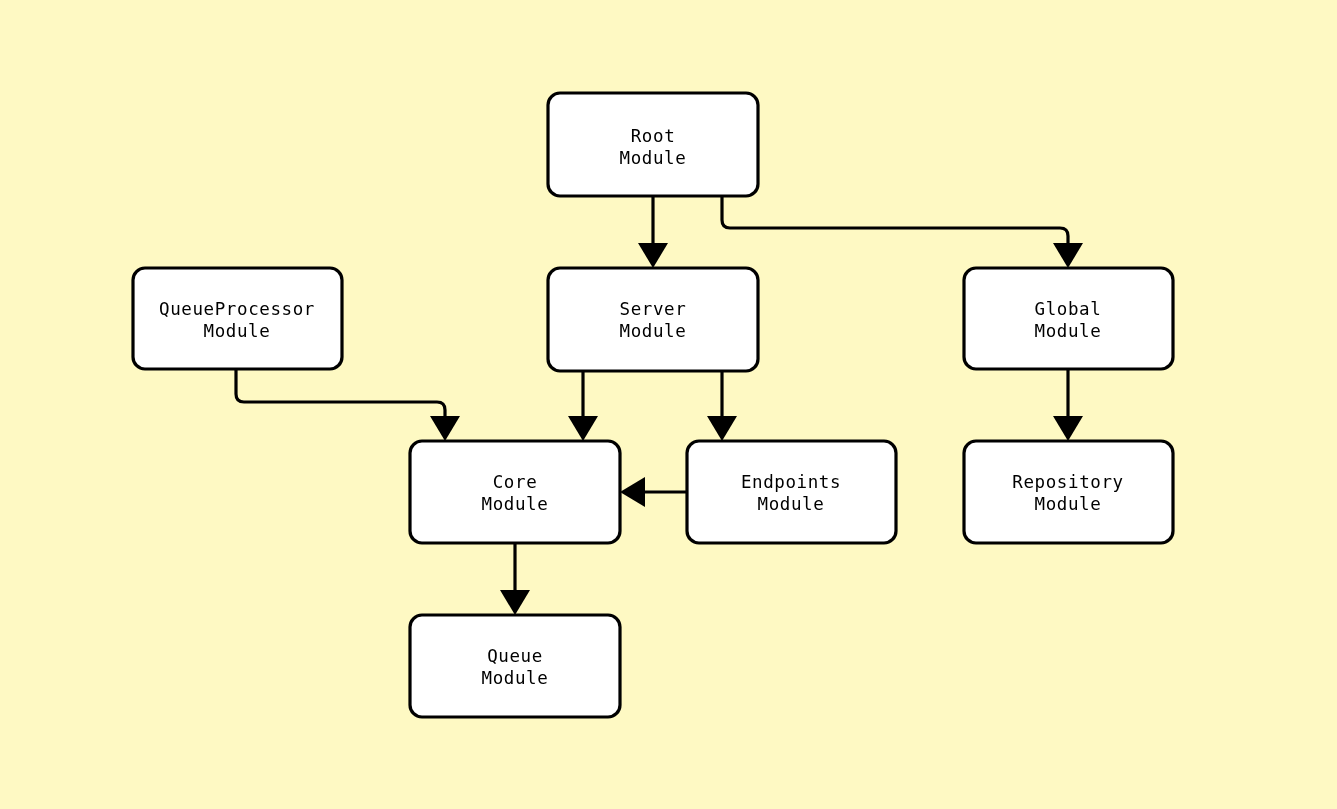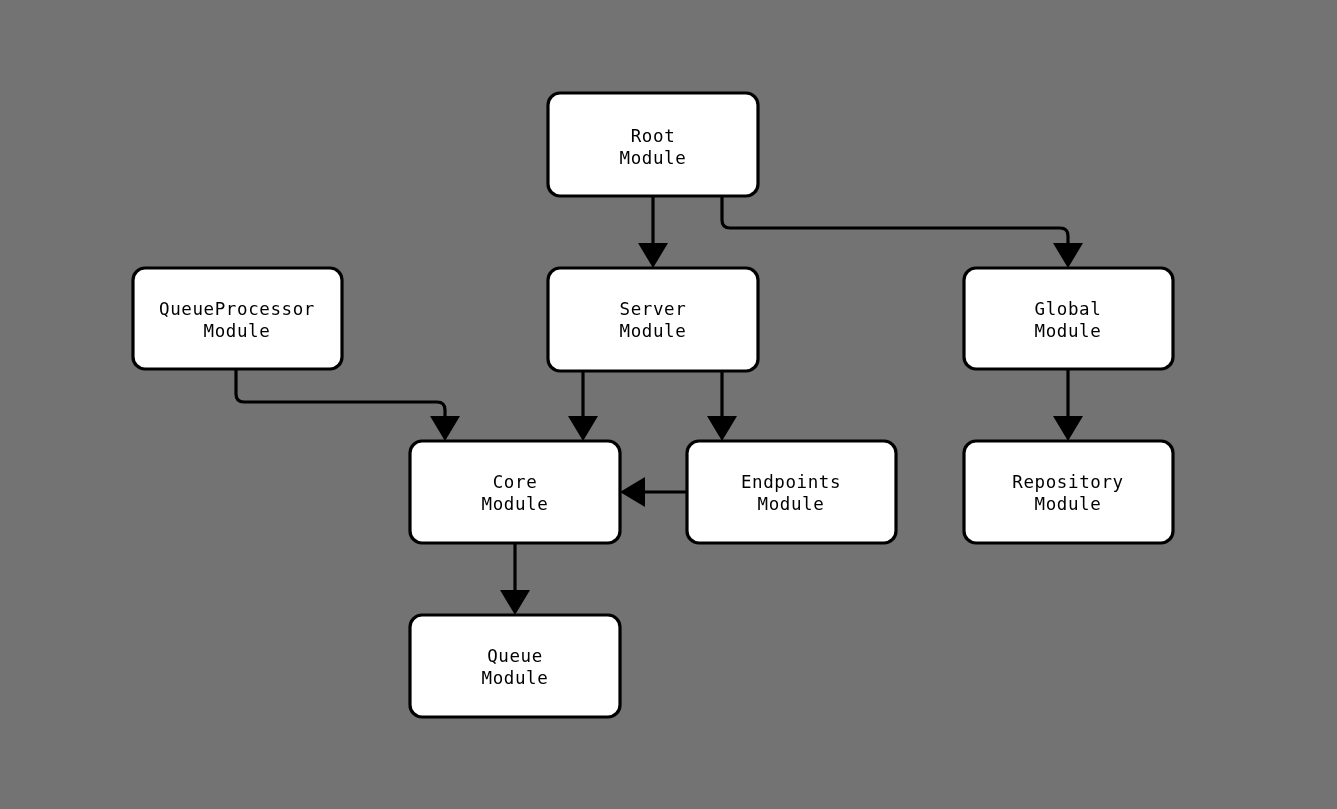--- a/index.html
+++ b/index.html
@@ -10,21 +10,21 @@
   body {
     width: 1337px;
     height: 809px;
     font-family: "DejaVu Sans Mono", "Liberation Mono", monospace;
     overflow: hidden;
   }
   #diagram-canvas {
     position: relative;
     width: 1337px;
     height: 809px;
-    background: #737373;
+    background: #fef9c3;
   }
   svg.diagram {
     display: block;
     width: 1337px;
     height: 809px;
   }
   .node-rect {
     fill: #ffffff;
     stroke: #000000;
     stroke-width: 3.2;

